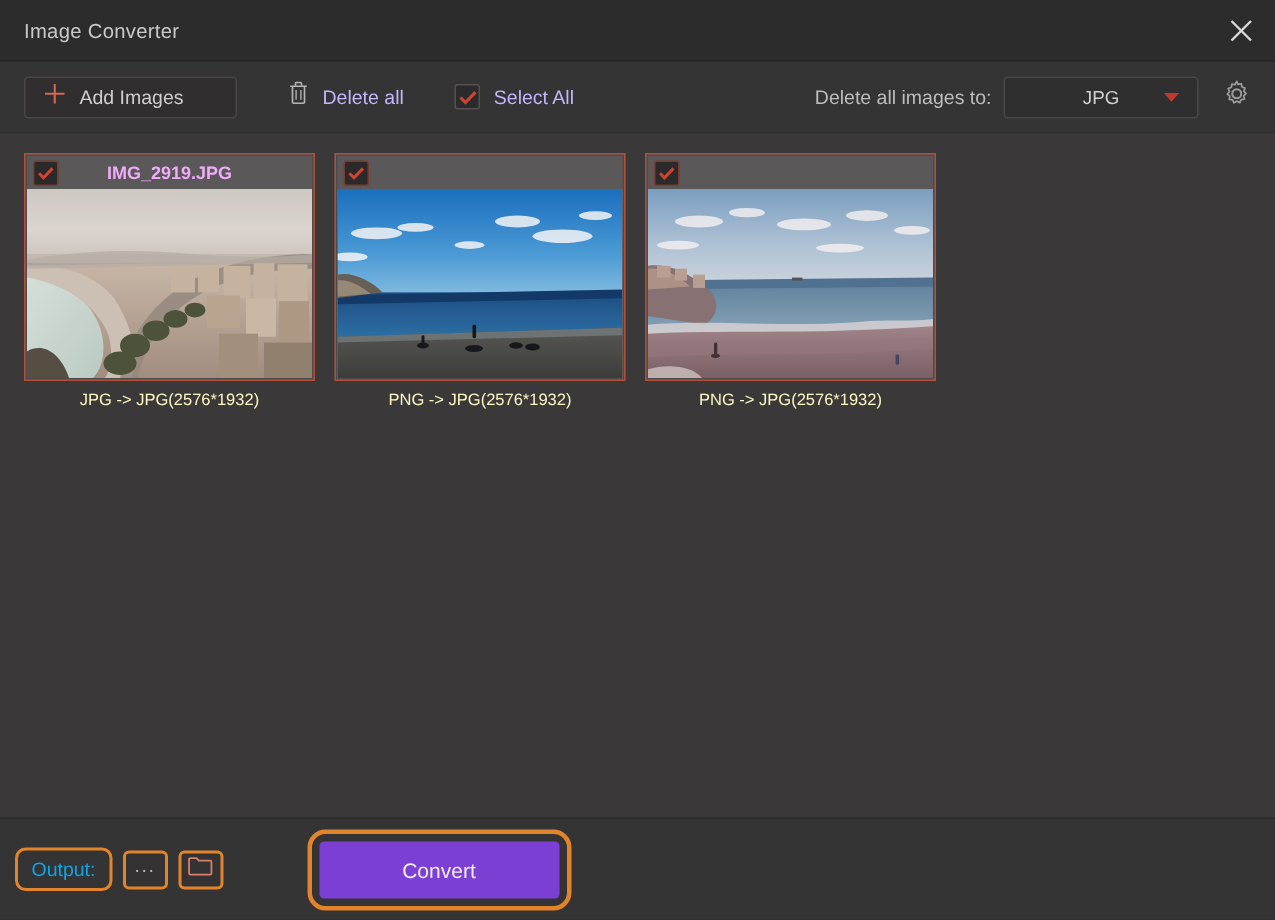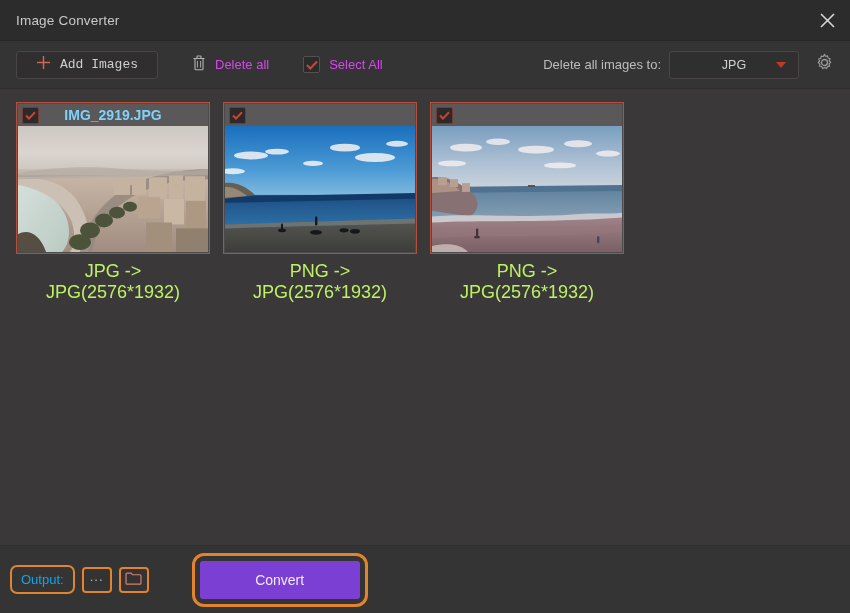--- a/index.html
+++ b/index.html
@@ -65,43 +65,41 @@
     border-bottom: 1px solid #2f2e2e;
   }
   .btn-add {
     height: 28px;
     min-width: 142px;
     background: #302e2e;
     border: 1px solid #4a4646;
     border-radius: 3px;
     display: flex;
     align-items: center;
-    justify-content: center;
     gap: 9px;
     cursor: pointer;
     padding: 0 12px;
     box-sizing: border-box;
-    font-family: Liberation Mono, monospace;
   }
   .btn-add .lbl {
     color: #cfcfcf;
     font-size: 13px;
     white-space: nowrap;
   }
   .plus-icon { display: block; }
 
   .tool-item {
     display: flex;
     align-items: center;
     gap: 9px;
     cursor: pointer;
     margin-left: 34px;
   }
   .tool-item .lbl {
-    color: #d946ef;
+    color: #c4b5fd;
     font-size: 13px;
     white-space: nowrap;
   }
 
   .check-box {
     width: 15px;
     height: 15px;
     border-radius: 2px;
     background: #2c2b2b;
     border: 1px solid #56504f;
@@ -208,38 +206,38 @@
     display: flex;
     align-items: center;
     justify-content: center;
     flex: 0 0 auto;
     z-index: 2;
   }
   .card-title {
     position: absolute;
     left: 0; right: 0;
     text-align: center;
-    color: #7dd3fc;
-    font-size: 14px;
+    color: #f0abfc;
+    font-size: 12px;
     font-weight: bold;
     pointer-events: none;
     user-select: none;
   }
   .thumb {
     flex: 1 1 auto;
     position: relative;
     overflow: hidden;
     background: #777;
   }
   .thumb svg { display: block; width: 100%; height: 100%; }
 
   .card-sub {
     text-align: center;
-    color: #bef264;
-    font-size: 18px;
+    color: #fef9c3;
+    font-size: 11px;
     padding: 7px 0 0 0;
     user-select: none;
   }
 
   
   .bottombar {
     flex: 0 0 68px;
     height: 68px;
     background: #353434;
     border-top: 1px solid #2e2d2d;
@@ -290,21 +288,21 @@
     flex: 0 0 auto;
   }
   .dots {
     color: #b9b9b9;
     font-size: 13px;
     letter-spacing: 1px;
     line-height: 8px;
     padding-bottom: 6px;
   }
   .convert-wrap {
-    margin-left: 43px;
+    margin-left: 56px;
     border: 3px solid #e2842c;
     border-radius: 12px;
     padding: 5px;
     flex: 0 0 auto;
   }
   .convert-btn {
     width: 160px;
     height: 38px;
     background: #7b3fd4;
     border-radius: 3px;

